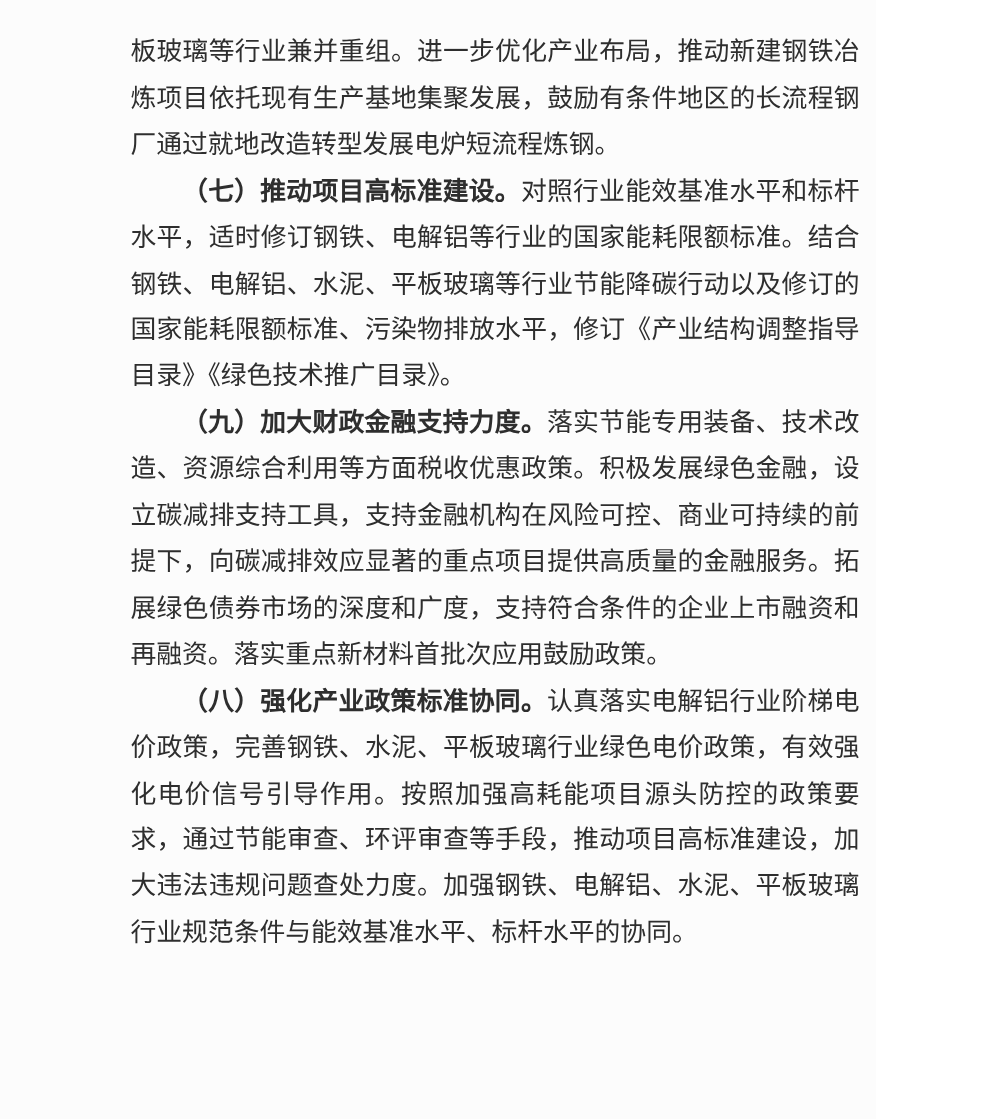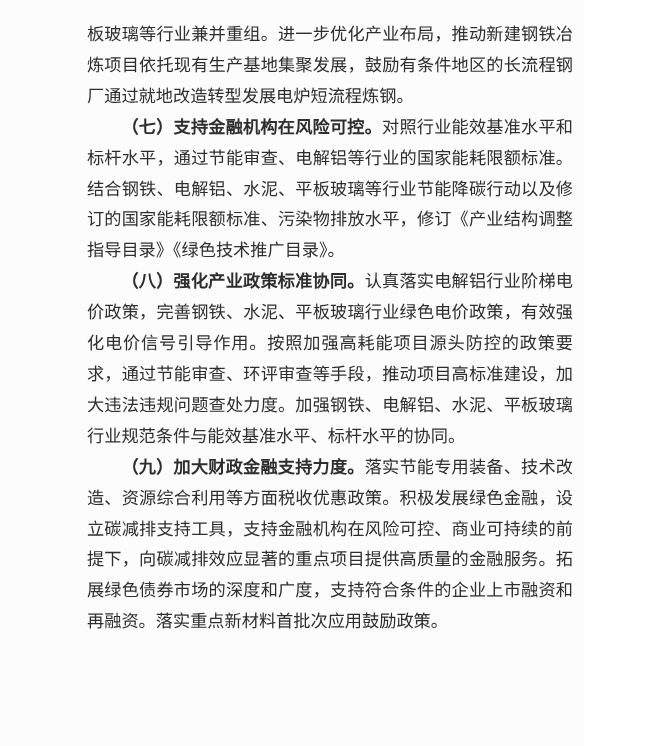--- a/index.html
+++ b/index.html
@@ -38,21 +38,21 @@
   }
 </style>
 </head>
 <body>
 
 <div class="page" style="background: rgb(252, 252, 252);">
   <div class="text-column" style="color: rgb(46, 46, 46);">
 
     <p class="para continuation"><span class="para-lead"></span><span>板玻璃等行业兼并重组。进一步优化产业布局，推动新建钢铁冶炼项目依托现有生产基地集聚发展，鼓励有条件地区的长流程钢厂通过就地改造转型发展电炉短流程炼钢。</span></p>
 
-    <p class="para"><span class="para-lead">（七）支持金融机构在风险可控。</span><span>对照行业能效基准水平和标杆水平，通过节能审查、电解铝等行业的国家能耗限额标准。结合钢铁、电解铝、水泥、平板玻璃等行业节能降碳行动以及修订的国家能耗限额标准、污染物排放水平，修订《产业结构调整指导目录》《绿色技术推广目录》。</span></p>
+    <p class="para"><span class="para-lead">（七）推动项目高标准建设。</span><span>对照行业能效基准水平和标杆水平，适时修订钢铁、电解铝等行业的国家能耗限额标准。结合钢铁、电解铝、水泥、平板玻璃等行业节能降碳行动以及修订的国家能耗限额标准、污染物排放水平，修订《产业结构调整指导目录》《绿色技术推广目录》。</span></p>
+
+    <p class="para"><span class="para-lead">（九）加大财政金融支持力度。</span><span>落实节能专用装备、技术改造、资源综合利用等方面税收优惠政策。积极发展绿色金融，设立碳减排支持工具，支持金融机构在风险可控、商业可持续的前提下，向碳减排效应显著的重点项目提供高质量的金融服务。拓展绿色债券市场的深度和广度，支持符合条件的企业上市融资和再融资。落实重点新材料首批次应用鼓励政策。</span></p>
 
     <p class="para"><span class="para-lead">（八）强化产业政策标准协同。</span><span>认真落实电解铝行业阶梯电价政策，完善钢铁、水泥、平板玻璃行业绿色电价政策，有效强化电价信号引导作用。按照加强高耗能项目源头防控的政策要求，通过节能审查、环评审查等手段，推动项目高标准建设，加大违法违规问题查处力度。加强钢铁、电解铝、水泥、平板玻璃行业规范条件与能效基准水平、标杆水平的协同。</span></p>
-
-    <p class="para"><span class="para-lead">（九）加大财政金融支持力度。</span><span>落实节能专用装备、技术改造、资源综合利用等方面税收优惠政策。积极发展绿色金融，设立碳减排支持工具，支持金融机构在风险可控、商业可持续的前提下，向碳减排效应显著的重点项目提供高质量的金融服务。拓展绿色债券市场的深度和广度，支持符合条件的企业上市融资和再融资。落实重点新材料首批次应用鼓励政策。</span></p>
 
 
   </div>
 </div>
 
 </body></html>

